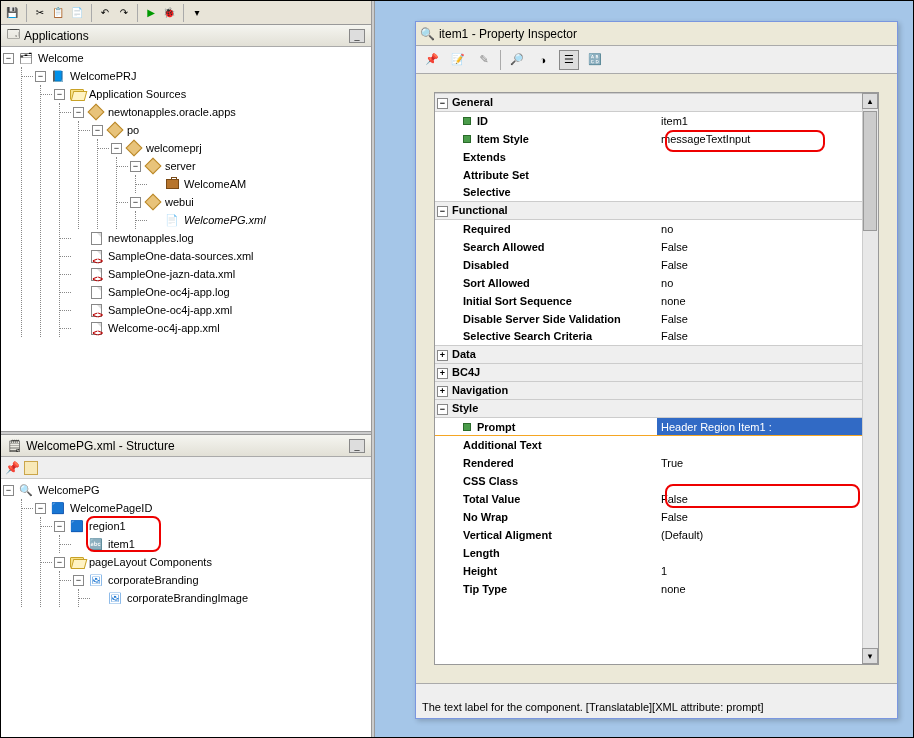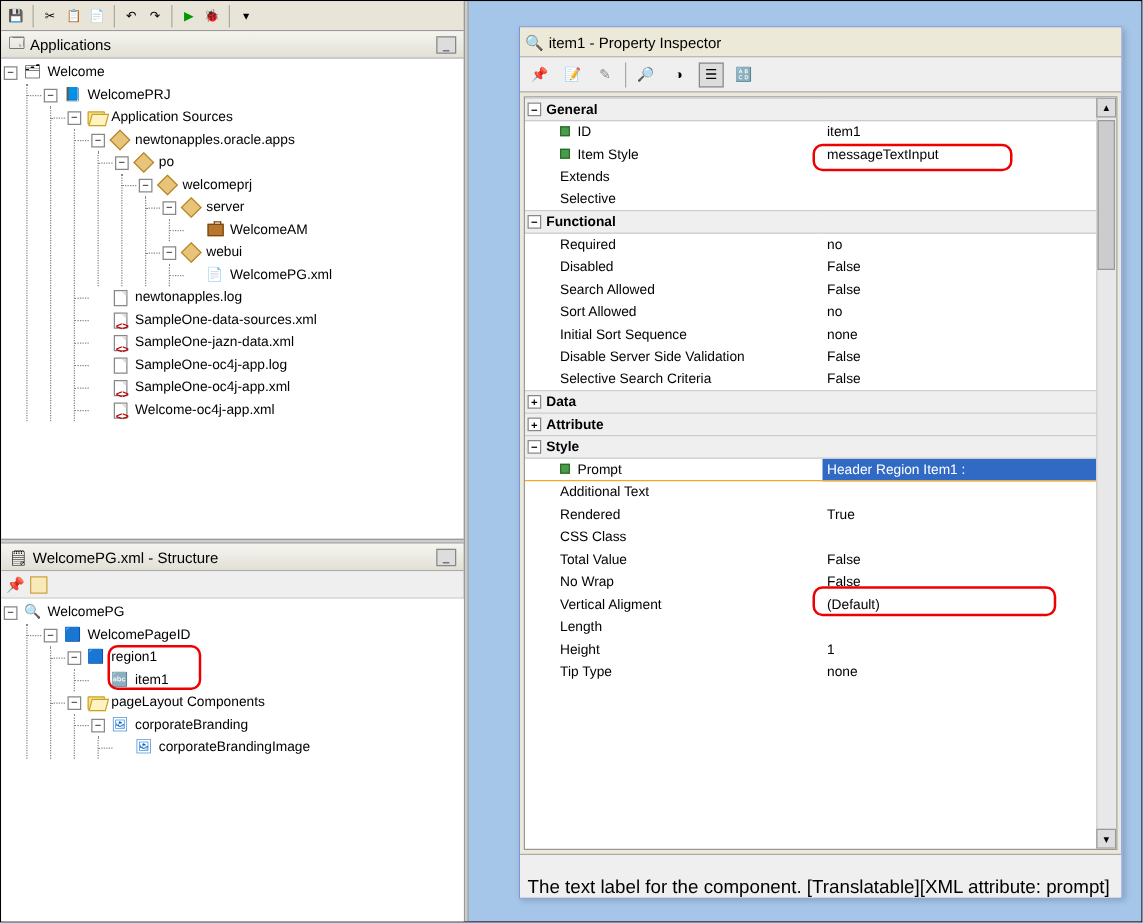--- a/index.html
+++ b/index.html
@@ -22,21 +22,21 @@
 .tree-area { flex: 1; background: #fff; overflow: auto; padding: 2px; }
 .tree ul { list-style: none; margin: 0; padding-left: 0; }
 .tree li { position: relative; padding-left: 0; white-space: nowrap; line-height: 18px; }
 .tree .row { display: flex; align-items: center; gap: 2px; }
 .tree .toggle { width: 11px; height: 11px; border: 1px solid #888; background: #fff; display: inline-flex; align-items: center; justify-content: center; font-size: 9px; line-height: 1; cursor: pointer; margin-right: 2px; color:#000; }
 .tree .toggle.none { border: none; background: transparent; }
 .tree .children { margin-left: 18px; border-left: 1px dotted #888; padding-left: 0; }
 .tree .children > li > .row::before { content:""; display:inline-block; width:12px; border-top:1px dotted #888; vertical-align:middle; margin-left:-1px; }
 .tree .icon { width: 16px; height: 14px; display: inline-flex; align-items: center; justify-content: center; font-size: 11px; }
 .tree .label { padding: 0 2px; }
-.tree .italic { }
+.tree .italic { font-style: italic; }
 .folder-open { background:#f7e28a; border:1px solid #c9a227; width:14px; height:11px; border-radius:1px; position:relative; }
 .folder-open::after{content:"";position:absolute;left:1px;top:1px;width:12px;height:8px;background:#fff3c4;border:1px solid #c9a227;transform:skewX(-15deg);}
 .pkg-icon { width:12px; height:12px; border:1px solid #b88628; background:#e8c37a; transform: rotate(45deg); }
 .file-icon { width:11px; height:13px; border:1px solid #888; background:#fff; position:relative; }
 .file-icon::after{content:"";position:absolute;right:0;top:0;border-top:4px solid #ddd;border-left:4px solid transparent;}
 .briefcase { width:13px;height:10px;background:#b7752d;border:1px solid #7a4a16; position:relative;}
 .briefcase::before{content:"";position:absolute;top:-3px;left:4px;width:4px;height:2px;border:1px solid #7a4a16;border-bottom:none;}
 .xml-red { color:#b00; font-weight:bold; font-size:9px;}
 
 
@@ -50,39 +50,39 @@
 .doc-icon{width:14px;height:14px;border:1px solid #caa54a;background:#f8e9b8;}
 
 
 .inspector-window { background:#ece9d8; border:1px solid #7a96df; box-shadow: 2px 2px 5px rgba(0,0,0,0.2); height: 698px; display:flex; flex-direction:column; }
 .insp-title { height:24px; background:#ece9d8; display:flex; align-items:center; padding:0 4px; gap:4px; font-size:12px; border-bottom:1px solid #aaa;}
 .insp-toolbar { height:28px; background:#efefef; border-bottom:1px solid #aaa; display:flex; align-items:center; padding:0 6px; gap:6px;}
 .insp-toolbar .tb { width:20px; height:20px; display:inline-flex; align-items:center; justify-content:center; border:1px solid transparent; }
 .insp-toolbar .tb.active { border:1px solid #888; background:#ddd; }
 .insp-toolbar .sep { width:1px; height:20px; background:#aaa; }
 
-.prop-grid { flex:1; background:#fff; overflow:auto; border:1px solid #999; margin:3px; position:relative; }
+.prop-grid { flex:1; background:#fff; overflow:auto; border:1px solid #999; margin:18px; position:relative; }
 .prop-scroll-track { position:absolute; right:0; top:0; bottom:0; width:16px; background:#e8e8e8; border-left:1px solid #ccc;}
 .prop-scroll-thumb{ position:absolute; right:1px; top:18px; width:14px; height:120px; background:#ccc; border:1px solid #999;}
 .prop-scroll-up,.prop-scroll-down{position:absolute;right:0;width:16px;height:16px;background:#ddd;border:1px solid #999;display:flex;align-items:center;justify-content:center;font-size:9px;}
 .prop-scroll-up{top:0;}.prop-scroll-down{bottom:0;}
 
 .prop-table { width: calc(100% - 16px); border-collapse: collapse; }
 .prop-table td { padding: 1px 4px; height:18px; vertical-align:middle; border-bottom:0px solid transparent; }
-.prop-table td.key { width: 52%; }
+.prop-table td.key { width: 52%; font-weight: bold; }
 .prop-table td.val { width: 48%; }
 .cat-row td { background:#efefef; font-weight:bold; padding:2px 2px; border-top:1px solid #ccc; border-bottom:1px solid #ccc; }
 .cat-toggle { width:11px; height:11px; border:1px solid #888; background:#fff; display:inline-flex; align-items:center; justify-content:center; font-size:9px; margin-right:4px; cursor:pointer; }
 .indent1 { padding-left:28px !important; }
 .bullet-green { width:8px; height:8px; background:#4a9c4a; border:1px solid #2a6b2a; display:inline-block; margin-right:6px; }
 .selected-row td.val { background:#316ac5; color:#fff; }
 .selected-row td.key { background:#fff; border-top:1px solid #f5a623; border-bottom:1px solid #f5a623; }
 .selected-row td.val { border-top:1px solid #f5a623; border-bottom:1px solid #f5a623; }
 
-.hint-bar { height:16px; background:#efefef; border-top:1px solid #aaa; padding:17px 6px; font-size:15px; }
+.hint-bar { height:16px; background:#efefef; border-top:1px solid #aaa; padding:17px 6px; font-size:11px; }
 
 
 .callout { position:absolute; border:2px solid #e00; border-radius:8px; pointer-events:none; }
 </style>
 </head>
 <body>
 
 <div class="outer">
   <div class="left-panel">
     <div class="top-toolbar">
@@ -386,61 +386,68 @@
               </tr>
           <tr>
                 <td class="key indent1"><span class="bullet-green"></span><span>Item Style</span></td>
                 <td class="val">messageTextInput</td>
               </tr>
           <tr>
                 <td class="key indent1"><span>Extends</span></td>
                 <td class="val"></td>
               </tr>
           <tr>
+                <td class="key indent1"><span>Attribute Set</span></td>
+                <td class="val"></td>
+              </tr>
+          <tr>
                 <td class="key indent1"><span>Selective</span></td>
                 <td class="val"></td>
               </tr>
 
           <tr class="cat-row">
                 <td colspan="2"><span class="cat-toggle">−</span><span>Functional</span></td>
               </tr>
           <tr>
                 <td class="key indent1"><span>Required</span></td>
                 <td class="val">no</td>
               </tr>
           <tr>
+                <td class="key indent1"><span>Search Allowed</span></td>
+                <td class="val">False</td>
+              </tr>
+          <tr>
                 <td class="key indent1"><span>Disabled</span></td>
                 <td class="val">False</td>
               </tr>
           <tr>
-                <td class="key indent1"><span>Search Allowed</span></td>
-                <td class="val">False</td>
-              </tr>
-          <tr>
                 <td class="key indent1"><span>Sort Allowed</span></td>
                 <td class="val">no</td>
               </tr>
           <tr>
                 <td class="key indent1"><span>Initial Sort Sequence</span></td>
                 <td class="val">none</td>
               </tr>
           <tr>
                 <td class="key indent1"><span>Disable Server Side Validation</span></td>
                 <td class="val">False</td>
               </tr>
           <tr>
                 <td class="key indent1"><span>Selective Search Criteria</span></td>
                 <td class="val">False</td>
               </tr>
 
           <tr class="cat-row">
                 <td colspan="2"><span class="cat-toggle">+</span><span>Data</span></td>
               </tr>
           <tr class="cat-row">
-                <td colspan="2"><span class="cat-toggle">+</span><span>Attribute</span></td>
+                <td colspan="2"><span class="cat-toggle">+</span><span>BC4J</span></td>
+              </tr>
+          <tr class="cat-row">
+                <td colspan="2"><span class="cat-toggle">+</span><span>Navigation</span></td>
               </tr>
           <tr class="cat-row">
                 <td colspan="2"><span class="cat-toggle">−</span><span>Style</span></td>
               </tr>
 
           <tr class="selected-row">
                 <td class="key indent1"><span class="bullet-green"></span><span>Prompt</span></td>
                 <td class="val">Header Region Item1  :</td>
               </tr>
           <tr>

